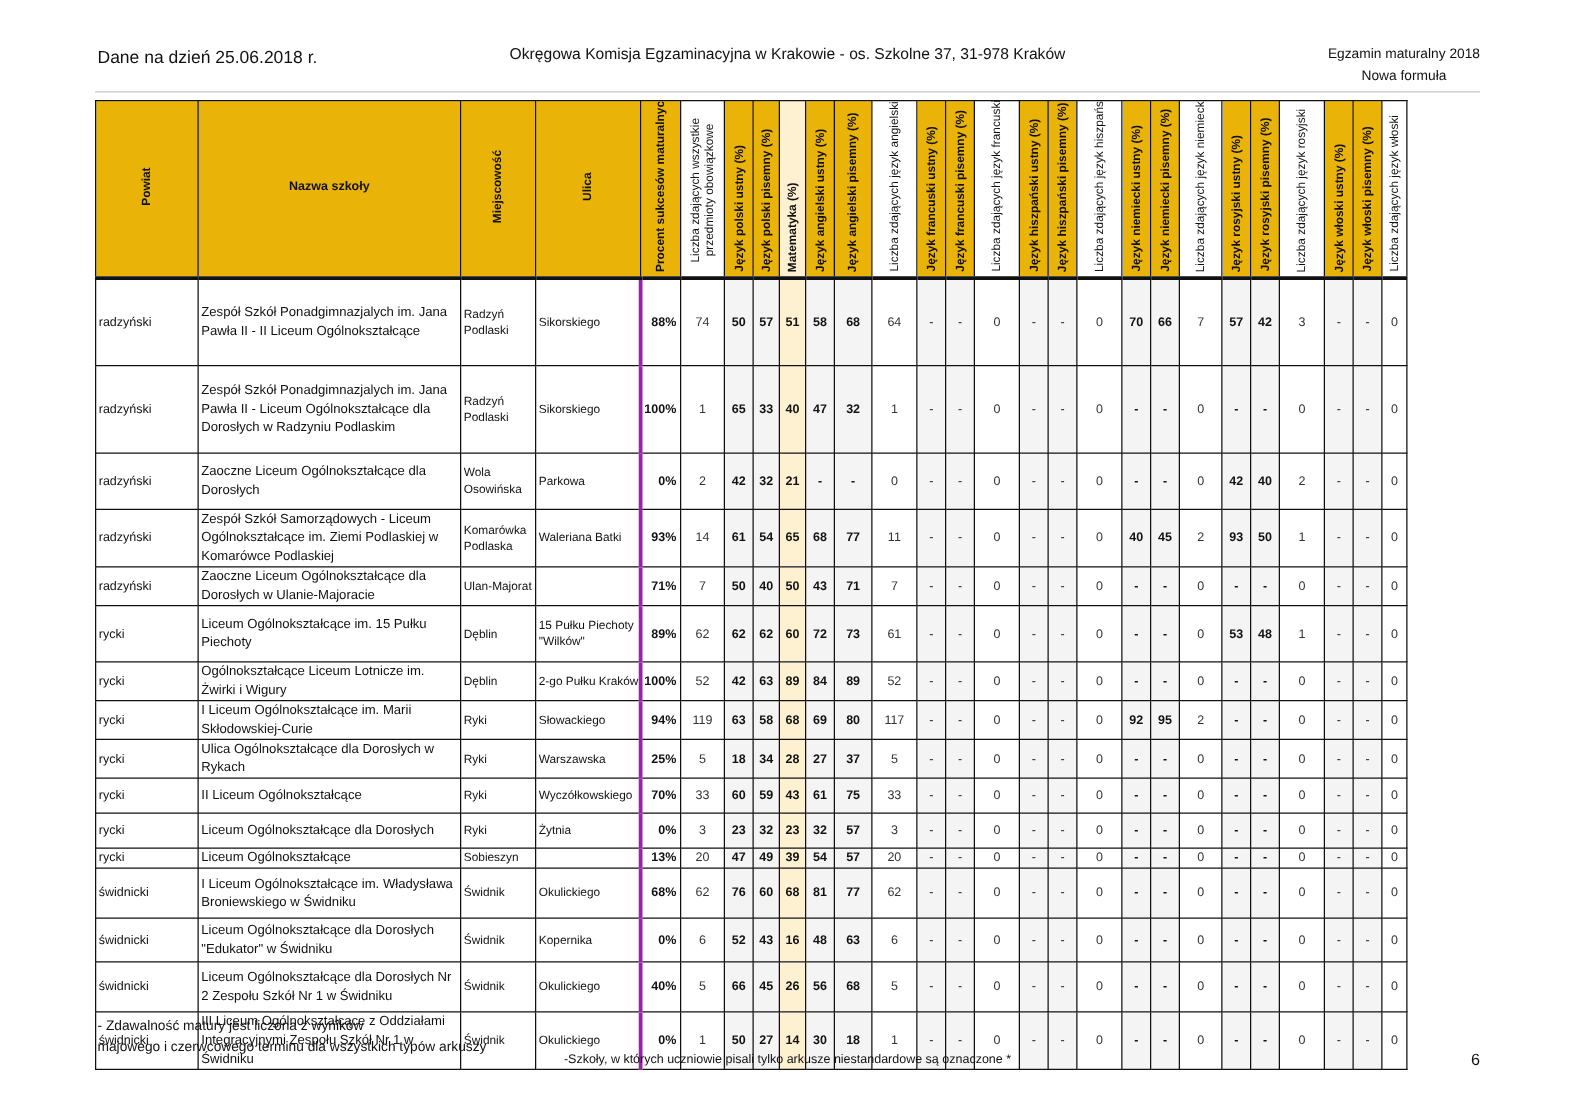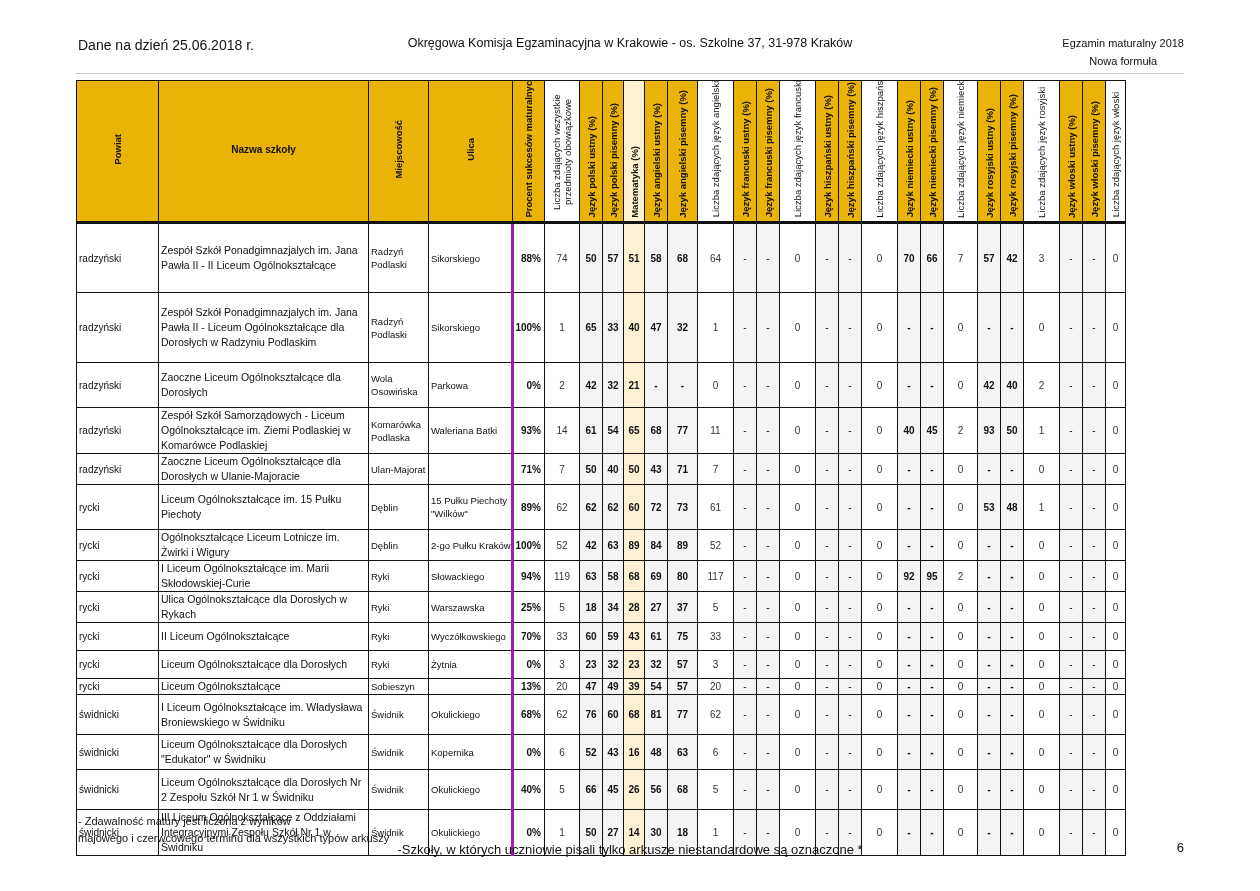--- a/index.html
+++ b/index.html
@@ -25,21 +25,21 @@
   table.grid tbody td.pow { font-size: 10px; }
   table.grid tbody td.small { font-size: 9.5px; line-height: 13px; }
   table.grid tbody td.pct { text-align: right; padding-right: 3px; font-weight: bold; }
   table.grid tbody td.b { font-weight: bold; background: #f4f4f4; }
   table.grid tbody td.g { background: #f4f4f4; }
   table.grid tbody td.m { background: #fdf1d2; font-weight: bold; }
   table.grid tbody td.cnt { color: #333; }
   table.grid tbody td.gap { border-right: 3px solid #a21caf; }
 
   .foot1 { position: absolute; left: 78px; top: 813px; font-size: 11px; line-height: 17px; }
-  .foot2 { position: absolute; left: 380px; width: 500px; top: 842px; text-align: center; font-size: 13px; }
+  .foot2 { position: absolute; left: 380px; width: 500px; top: 842px; text-align: center; font-size: 10px; }
   .pagenum { position: absolute; right: 76px; top: 840px; font-size: 13px; }
 </style>
 </head>
 <body>
 
 <div class="hdr-left">Dane na dzień 25.06.2018 r.</div>
 <div class="hdr-center">
   <div>Okręgowa Komisja Egzaminacyjna w Krakowie - os. Szkolne 37, 31-978 Kraków</div>
 </div>
 <div class="hdr-right">

